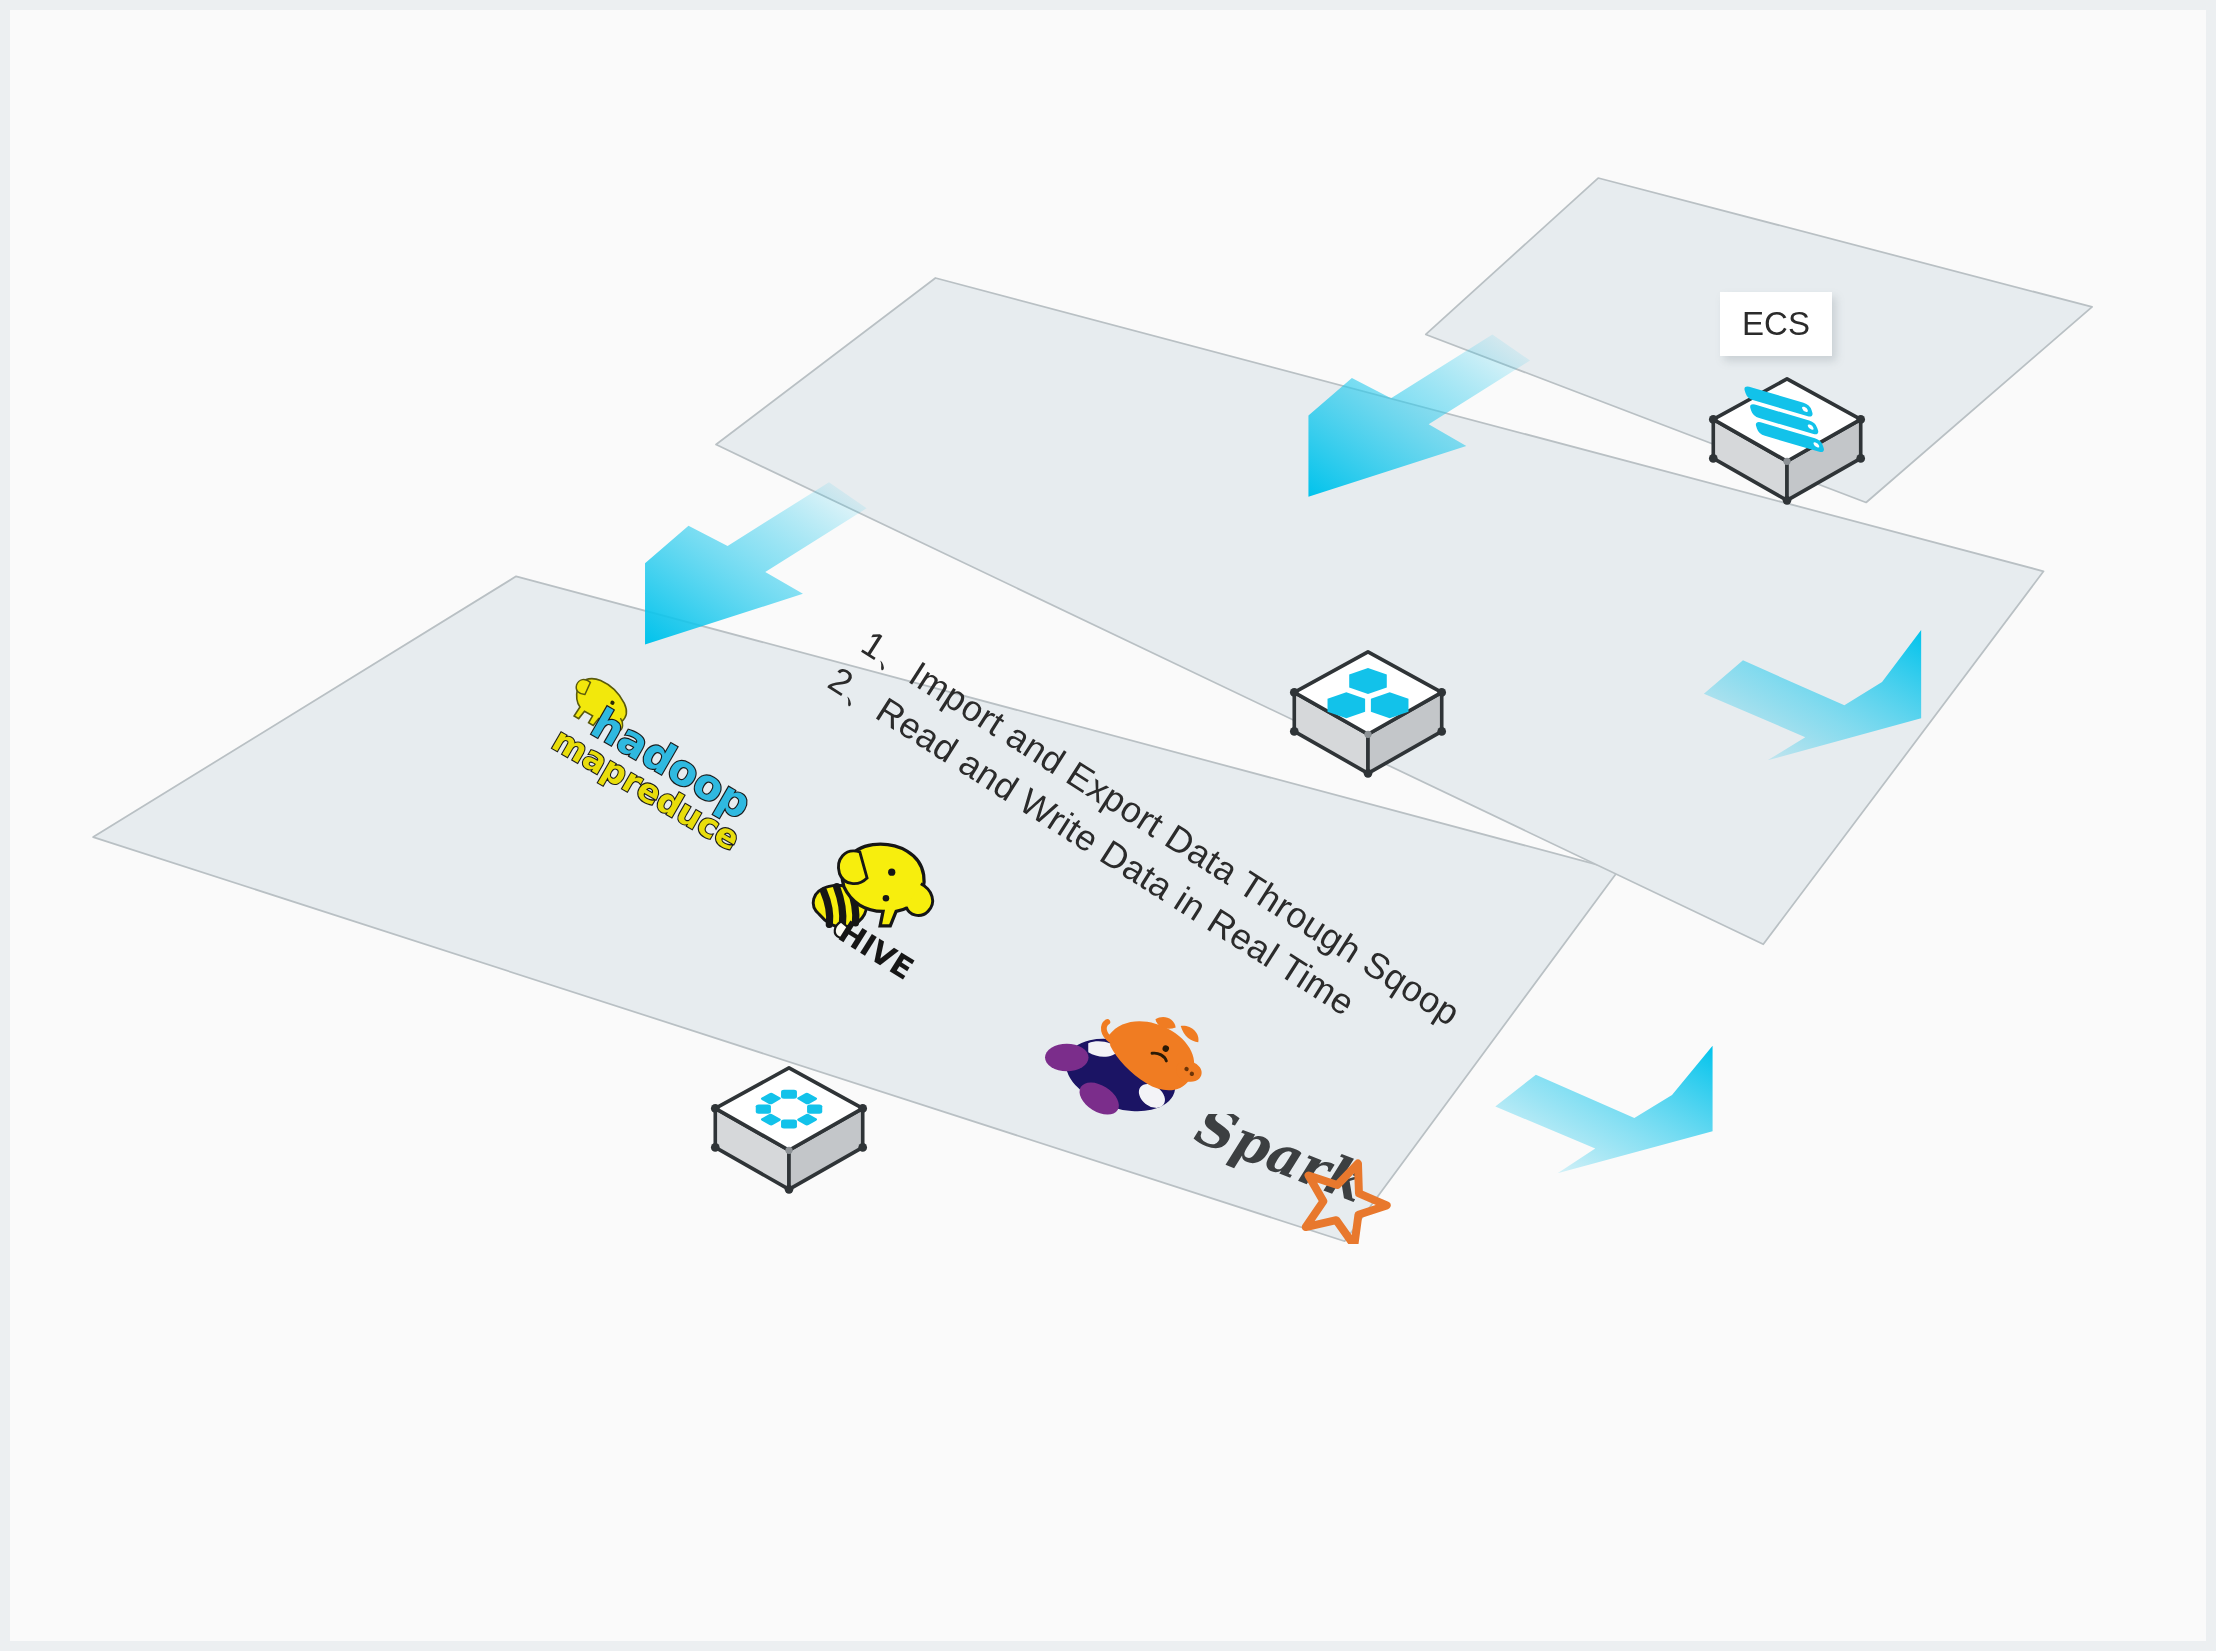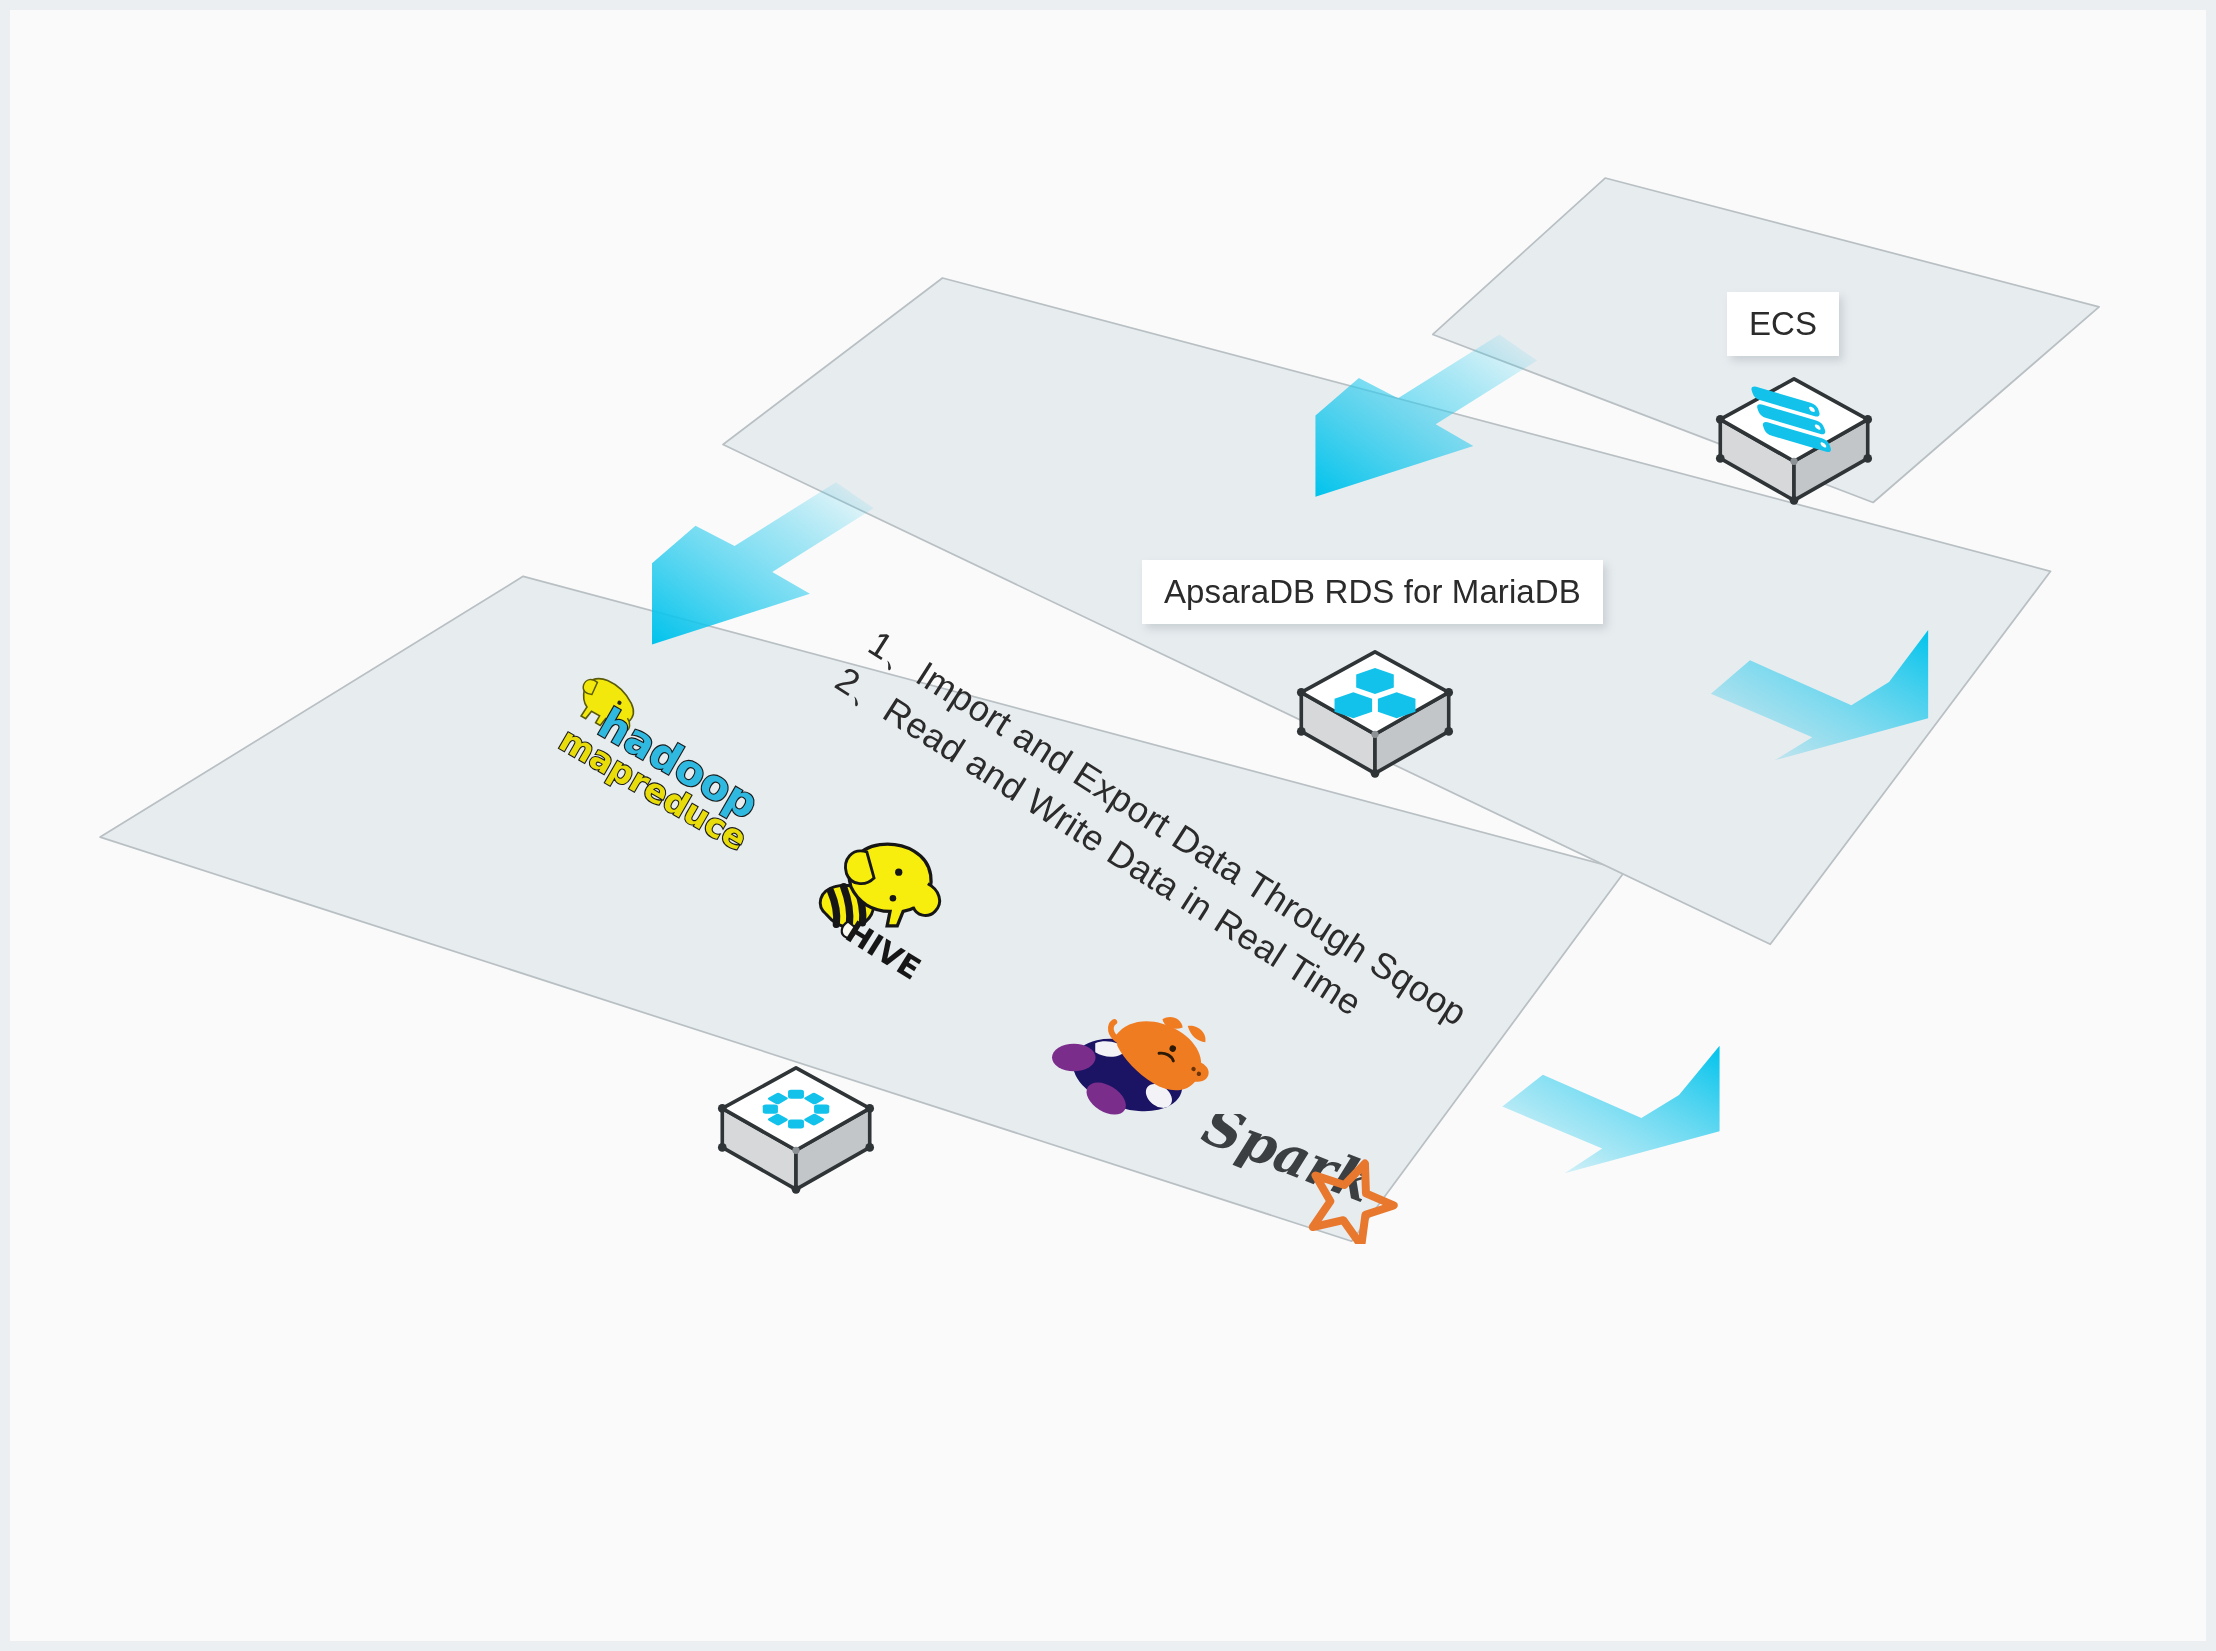--- a/index.html
+++ b/index.html
@@ -17,21 +17,21 @@
     position: absolute;
     left: 10px;
     top: 10px;
     width: 2196px;
     height: 1631px;
     background: #fafafa;
     overflow: hidden;
   }
   #scene {
     position: absolute;
-    left: 9px; top: 0;
+    left: 2px; top: 0;
     width: 1740px;
     height: 1631px;
   }
   .label-box {
     position: absolute;
     background: #ffffff;
     color: #2b2b2b;
     font-size: 33px;
     line-height: 1;
     padding: 14.5px 22px 16px 22px;
@@ -149,21 +149,20 @@
 
         <circle cx="18" cy="96" r="6" fill="#2f3437"></circle>
         <circle cx="222" cy="96" r="6" fill="#2f3437"></circle>
         <circle cx="18" cy="150" r="6" fill="#2f3437"></circle>
         <circle cx="222" cy="150" r="6" fill="#2f3437"></circle>
         <circle cx="120" cy="208" r="6" fill="#2f3437"></circle>
         <circle cx="120" cy="154" r="5" fill="#8d9296"></circle>
       </svg>
     </div>
 
-    <div class="label-box" style="left:1123px;top:550px;">ApsaraDB RDS for MariaDB</div>
 
     <div class="iso-icon" style="left:1269px;top:613px;width:174px;height:159px;">
       <svg viewBox="0 0 240 220" width="174" height="159">
         <polygon points="18,96 18,150 120,208 120,154" fill="#d6d8da" stroke="#2f3437" stroke-width="5" stroke-linejoin="round"></polygon>
         <polygon points="120,154 120,208 222,150 222,96" fill="#c3c6c9" stroke="#2f3437" stroke-width="5" stroke-linejoin="round"></polygon>
         <polygon points="120,40 222,96 120,154 18,96" fill="#ffffff" stroke="#2f3437" stroke-width="5" stroke-linejoin="round"></polygon>
 
         <g transform="translate(120,97) scale(1,0.6)">
           <polygon points="0,-58 26,-43 26,-13 0,2 -26,-13 -26,-43" fill="#12c2ea"></polygon>
           <polygon points="-30,-2 -4,13 -4,43 -30,58 -56,43 -56,13" fill="#12c2ea"></polygon>

